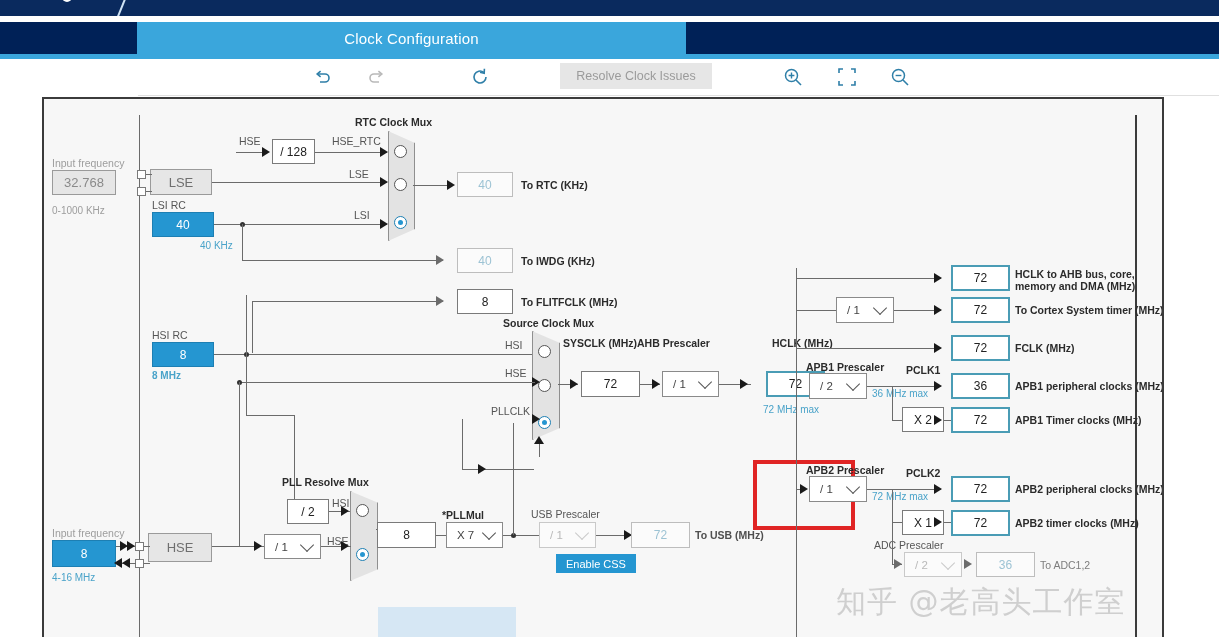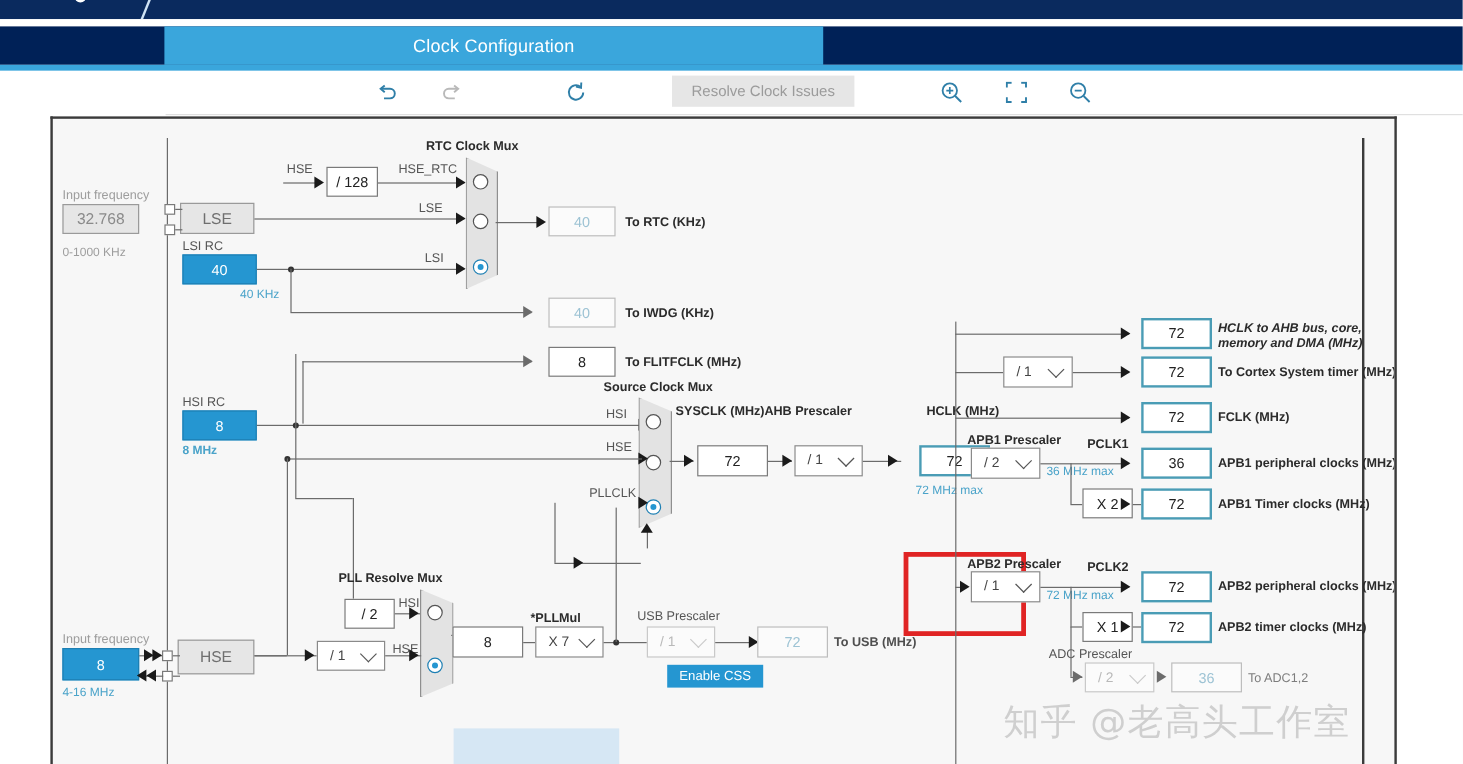--- a/index.html
+++ b/index.html
@@ -307,21 +307,21 @@
   <div class="wire h" style="left:781px;top:285px;width:24px;"></div>
   <div class="node" style="left:783px;top:283px;"></div>
   <div class="arrow" style="left:795px;top:280px;"></div>
   <div class="wire v" style="left:752px;top:169px;height:372px;"></div>
 
   <div class="wire h" style="left:752px;top:179px;width:145px;"></div>
   <div class="arrow" style="left:890px;top:174px;"></div>
   <div class="box teal" style="left:907px;top:166px;width:59px;height:26px;">
     <span>72</span>
   </div>
-  <div class="lbl dk" style="left:971px;top:169px;font-style:italic;">
+  <div class="lbl dk" style="left:971px;top:169px;">
     <span>HCLK to AHB bus, core,</span><br><span>memory and DMA (MHz)</span>
   </div>
 
   <div class="wire h" style="left:752px;top:211px;width:40px;"></div>
   <div class="sel" style="left:792px;top:198px;width:58px;height:26px;">
     <span class="sv">/ 1</span>
     <i class="chev"></i>
   </div>
   <div class="wire h" style="left:850px;top:211px;width:47px;"></div>
   <div class="arrow" style="left:890px;top:206px;"></div>

